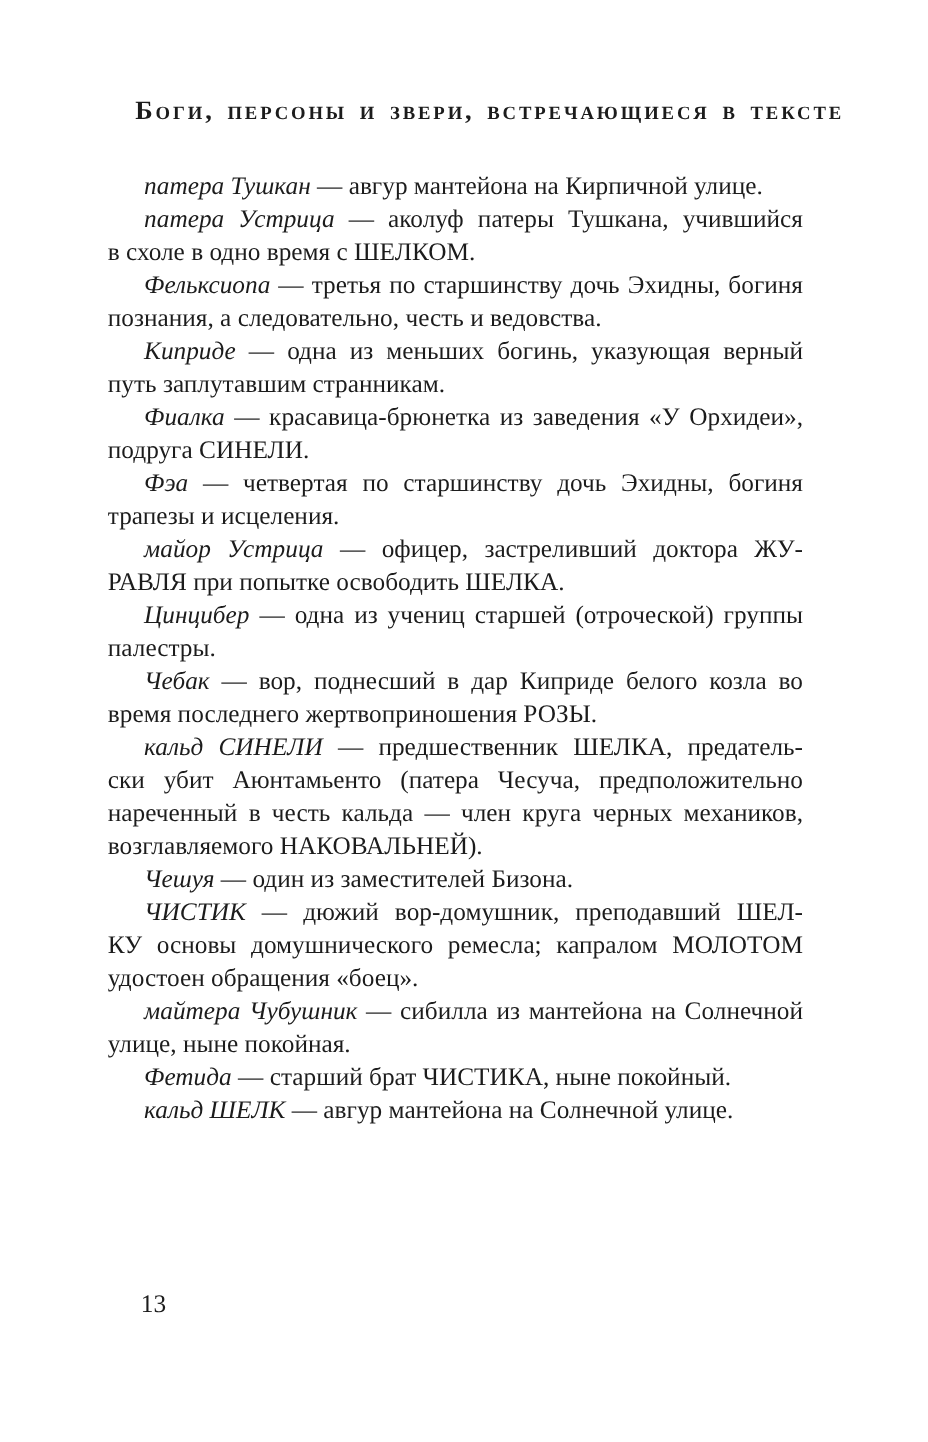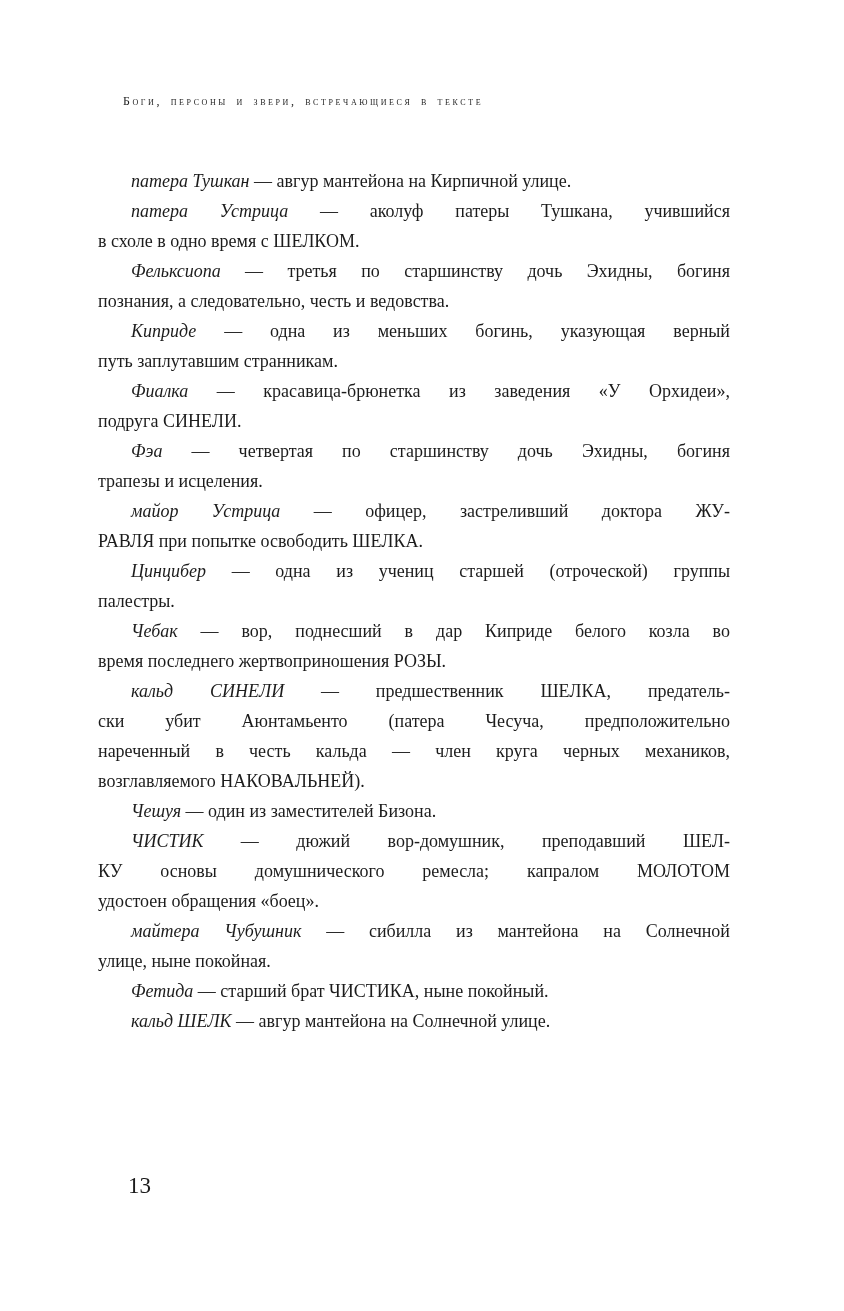--- a/index.html
+++ b/index.html
@@ -14,34 +14,34 @@
     background: #ffffff;
     color: #1c1c1c;
     font-family: "Liberation Serif", "DejaVu Serif", serif;
     overflow: hidden;
   }
   .glossary-header {
     position: absolute;
     top: 86px;
     left: 123px;
     margin: 0;
-    font-size: 12px;
-    font-weight: normal;
+    font-size: 24px;
+    font-weight: bold;
     line-height: 30px;
     font-variant: small-caps;
     letter-spacing: 2.6px;
     word-spacing: 3px;
     white-space: nowrap;
   }
   .content {
     position: absolute;
-    top: 166px;
+    top: 154px;
     left: 98px;
     width: 632px;
-    font-size: 18px;
+    font-size: 23px;
     line-height: 30px;
   }
   .section + .section {
   }
   .entry {
     margin: 0;
   }
   .line {
     text-align: justify;
     text-align-last: justify;

